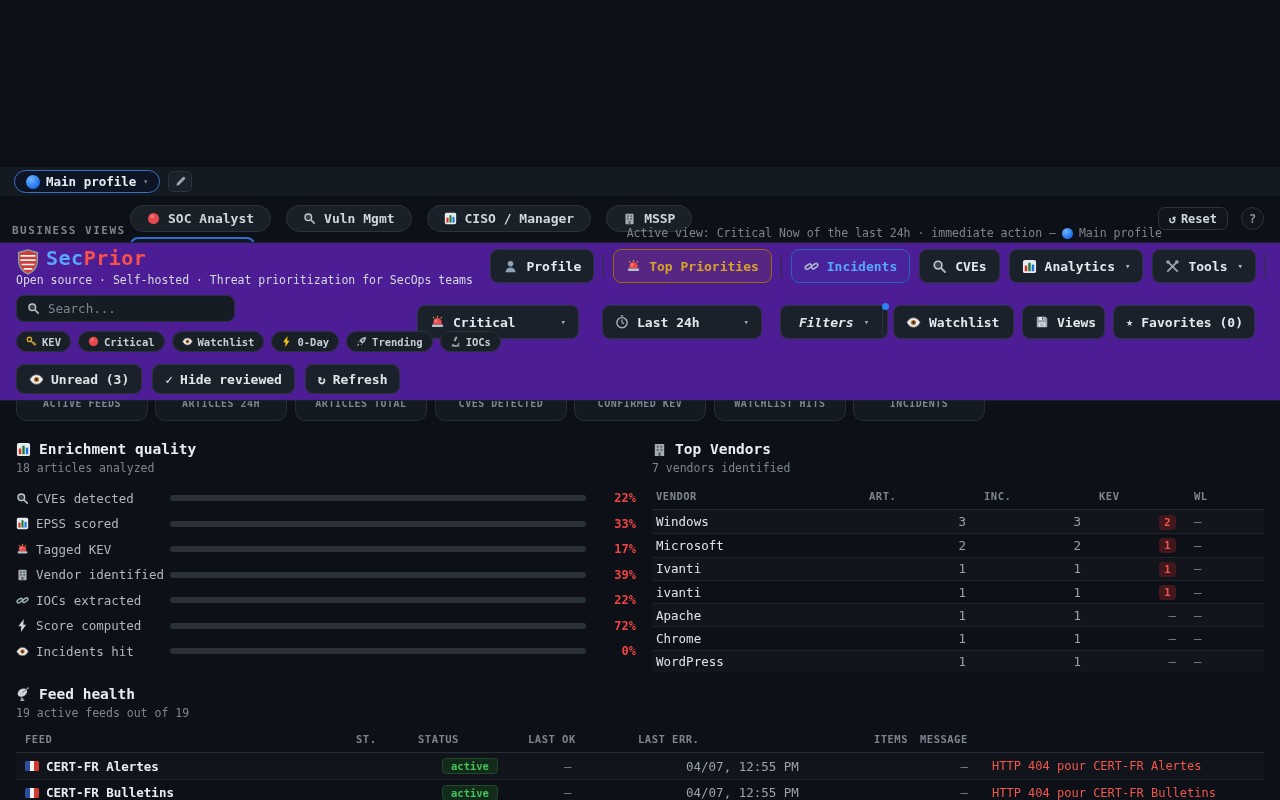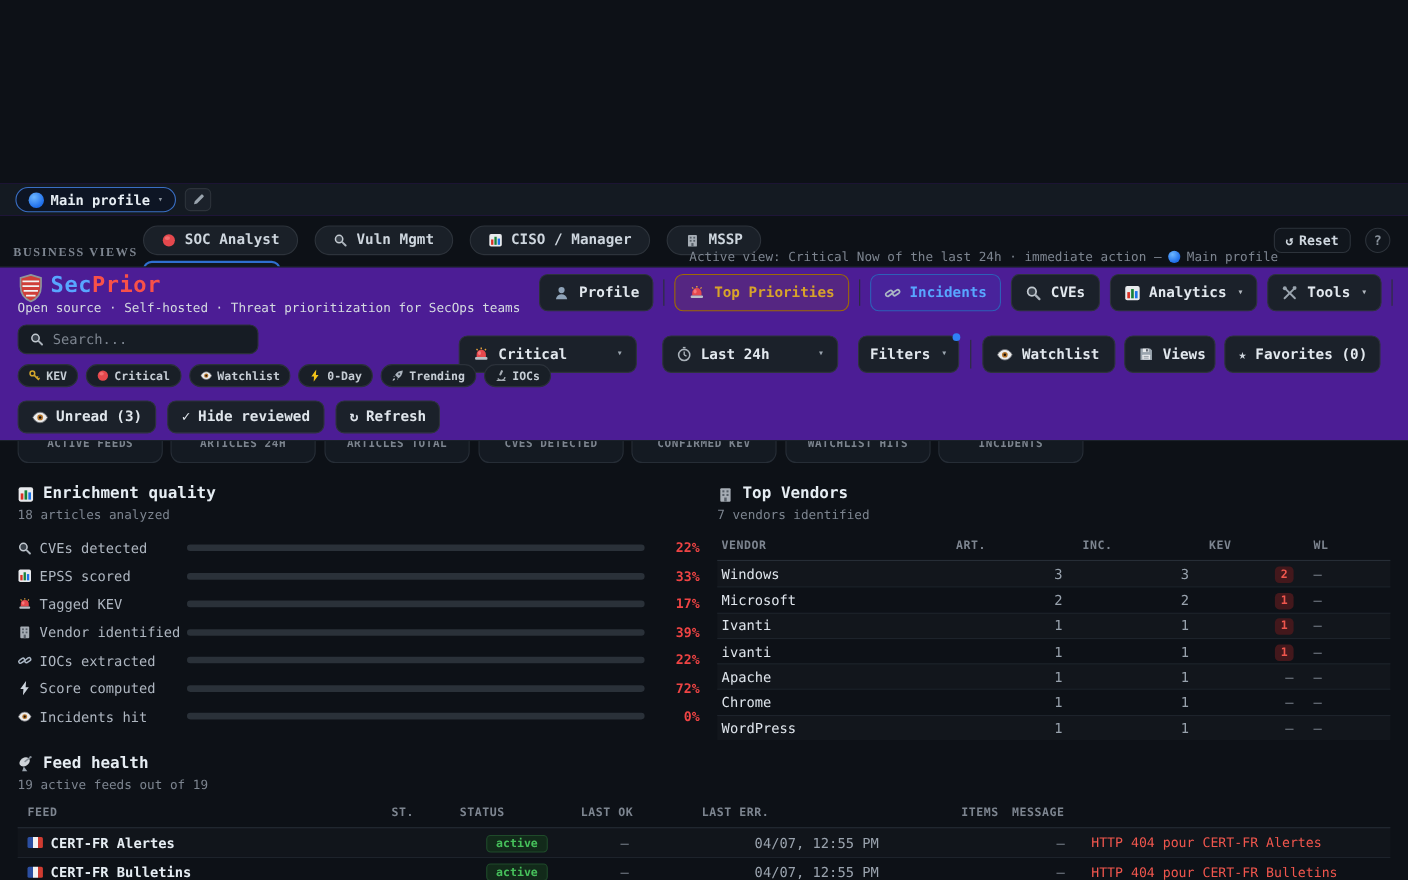--- a/index.html
+++ b/index.html
@@ -19,21 +19,21 @@
        border:1px solid #3a6fc4;border-radius:999px;background:#0d1524;cursor:pointer;}
   .profile-pill .lbl{font-size:12.5px;font-weight:bold;color:#e6edf3;}
   .profile-pill .chev{font-size:8px;color:#8b949e;margin-left:1px;}
   .edit-btn{width:24px;height:21px;border:1px solid #2d333b;border-radius:5px;background:#1b212a;
        display:flex;align-items:center;justify-content:center;cursor:pointer;}
 
   
   .strip-business{position:absolute;top:29px;left:0;right:0;height:47px;background:#0d1117;
        border-bottom:1px solid #1b222b;overflow:hidden;}
   .bv-label{position:absolute;left:12px;top:28px;font-size:11px;font-weight:bold;
-       letter-spacing:1.5px;color:#7d8590;font-family:Liberation Serif, serif;}
+       letter-spacing:1.5px;color:#7d8590;}
   .bv-tabs{position:absolute;left:130px;top:9px;display:flex;gap:15px;}
   .bv-tab{height:27px;display:inline-flex;align-items:center;gap:8px;padding:0 16px;
        border:1px solid #2d333b;border-radius:999px;background:#1a2028;cursor:pointer;
        font-size:13px;font-weight:bold;color:#ced6de;white-space:nowrap;}
   .bv-sliver{position:absolute;left:130px;top:41px;width:125px;height:16px;
        border:2px solid #2f6fd0;border-radius:11px;background:#10161f;}
   .active-view{position:absolute;right:118px;top:30px;display:flex;align-items:center;gap:6px;
        font-size:11.5px;color:#7d8590;white-space:nowrap;}
   .mini-dot{width:11px;height:11px;border-radius:50%;
        background:radial-gradient(circle at 35% 30%,#6cb6ff,#1f6feb 70%);display:inline-block;}
@@ -63,21 +63,21 @@
        border-radius:8px;background:#161c24;display:flex;align-items:center;gap:8px;padding:0 10px;}
   .search input{flex:1;background:transparent;border:none;outline:none;color:#adb6bf;
        font-family:inherit;font-size:12.5px;width:120px;}
   .search input::placeholder{color:#7d8590;}
 
   .fbtn{position:absolute;top:62px;height:34px;display:flex;align-items:center;gap:8px;
        padding:0 12px;border:1px solid #2d333b;border-radius:8px;background:#1b212a;cursor:pointer;
        font-size:13px;font-weight:bold;color:#e2e8ee;white-space:nowrap;}
   .fbtn .chev{font-size:9px;color:#9aa4ae;margin-left:auto;}
   .sel-critical{left:417px;width:162px;} .sel-time{left:602px;width:160px;}
-  .btn-filters{left:780px;width:92px;justify-content:center;}
+  .btn-filters{left:780px;width:108px;justify-content:center;font-style:italic;}
   .btn-filters .chev{margin-left:2px;}
   .notif-dot{position:absolute;top:-3px;right:-2px;width:7px;height:7px;border-radius:50%;background:#2f81f7;}
   .fdiv{position:absolute;left:882px;top:66px;width:1px;height:26px;background:#2a3038;}
   .btn-watchlist{left:893px;width:121px;} .btn-views{left:1022px;width:83px;}
   .btn-favs{left:1113px;width:142px;}
   .star{color:#cfd6dd;font-size:12px;}
 
   .chips{position:absolute;left:16px;top:88px;display:flex;gap:7px;}
   .chip{height:21px;display:inline-flex;align-items:center;gap:5px;padding:0 9px;
        border:1px solid #2b313a;border-radius:999px;background:#191f27;cursor:pointer;

